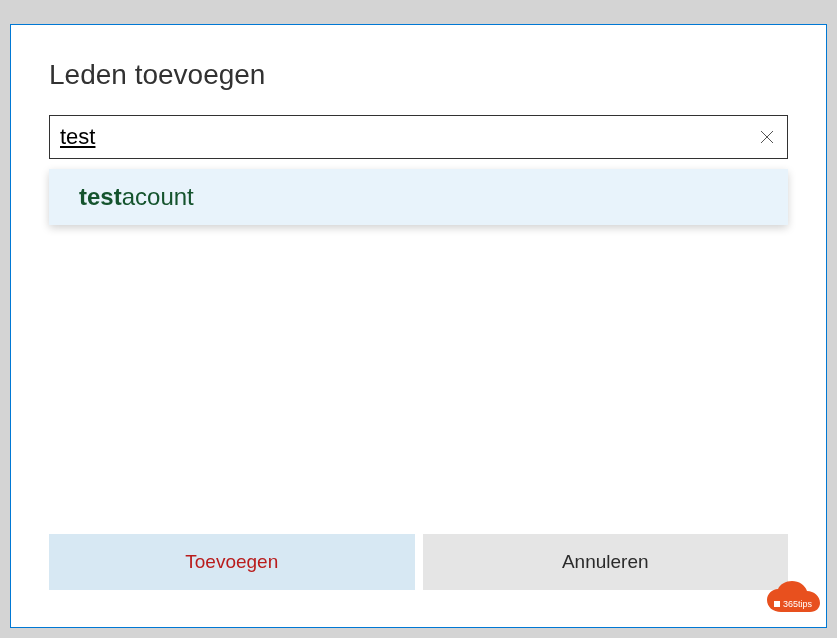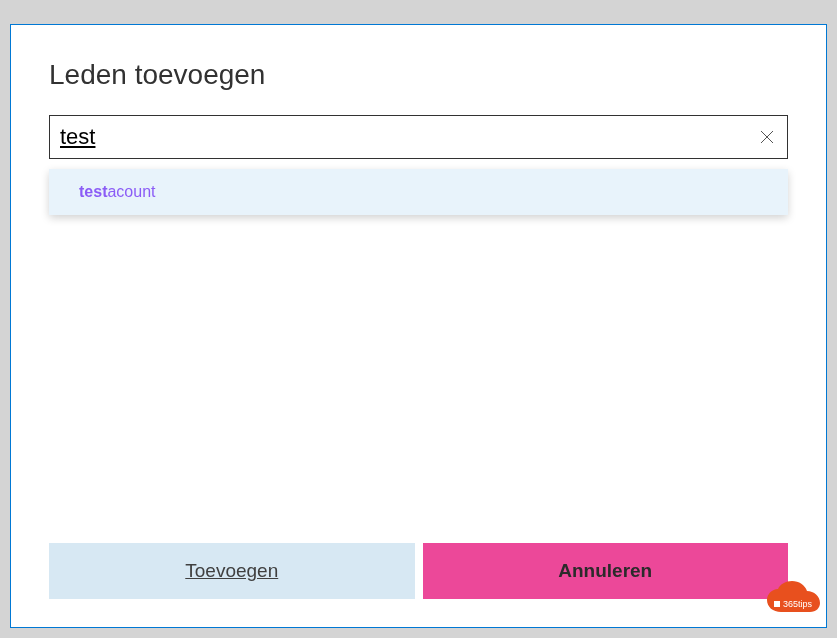--- a/index.html
+++ b/index.html
@@ -18,21 +18,21 @@
     .dialog {
       position: absolute;
       top: 24px;
       left: 10px;
       right: 10px;
       bottom: 10px;
       background: #ffffff;
       border: 1px solid #0078d4;
     }
     .dialog-inner {
-      padding: 34px 38px 28px 38px;
+      padding: 34px 38px 37px 38px;
       height: 100%;
       display: flex;
       flex-direction: column;
     }
     .title {
       font-size: 28px;
       font-weight: 400;
       color: #323232;
       margin-bottom: 24px;
     }
@@ -74,22 +74,22 @@
       position: absolute;
       top: 54px;
       left: 0;
       right: 0;
       background: #ffffff;
       box-shadow: 0 3px 8px rgba(0,0,0,0.18);
       border-radius: 2px;
     }
     .suggestion-item {
       padding: 14px 30px;
-      font-size: 16px;
-      color: #8b5cf6;
+      font-size: 24px;
+      color: #14532d;
       background: #e8f3fb;
       cursor: pointer;
     }
     .suggestion-bold {
       font-weight: 600;
     }
     .content-space {
       flex: 1;
     }
     .footer-buttons {
@@ -103,27 +103,25 @@
       border: none;
       font-size: 19px;
       font-family: 'Segoe UI', Tahoma, sans-serif;
       cursor: pointer;
       display: flex;
       align-items: center;
       justify-content: center;
     }
     .btn-primary {
       background: #d7e8f3;
-      color: #404040;
-      text-decoration: underline;
+      color: #b91c1c;
     }
     .btn-secondary {
-      background: #ec4899;
+      background: #e5e5e5;
       color: #2b2b2b;
-      font-weight: bold;
     }
     .watermark {
       position: absolute;
       bottom: 16px;
       right: 12px;
       width: 62px;
       height: 42px;
       text-decoration: underline;
     }
     .cloud-shape {

